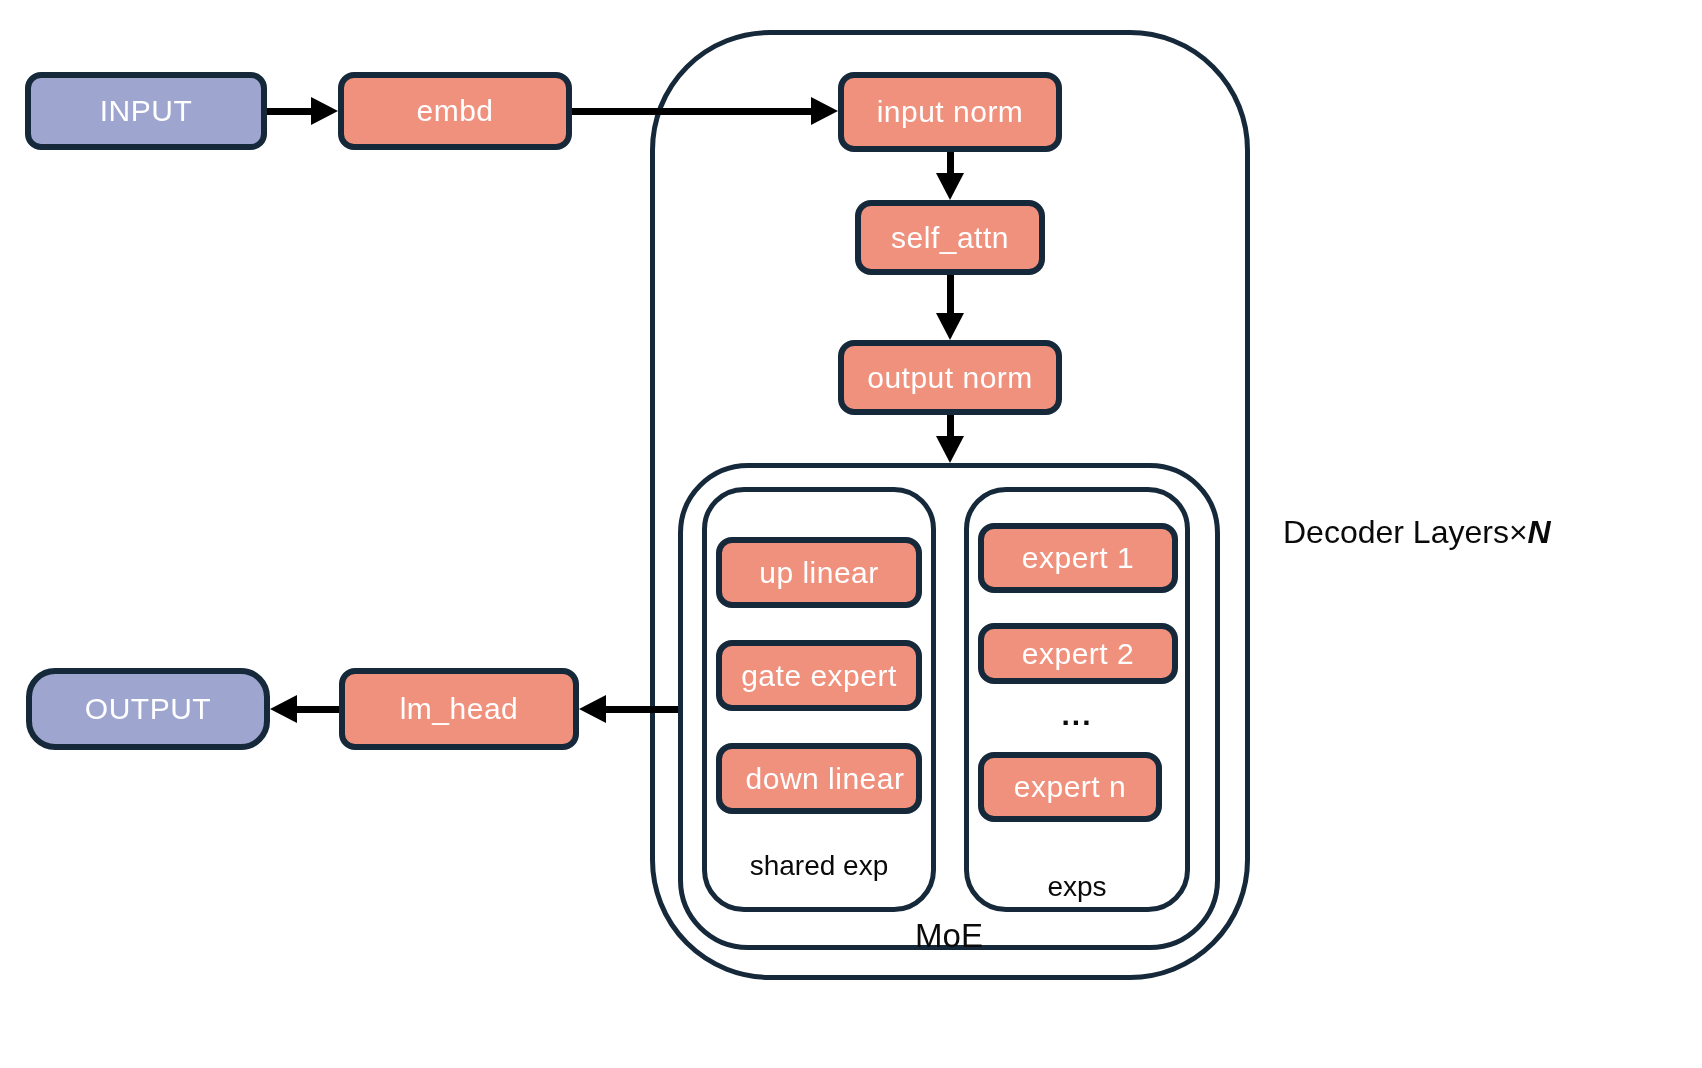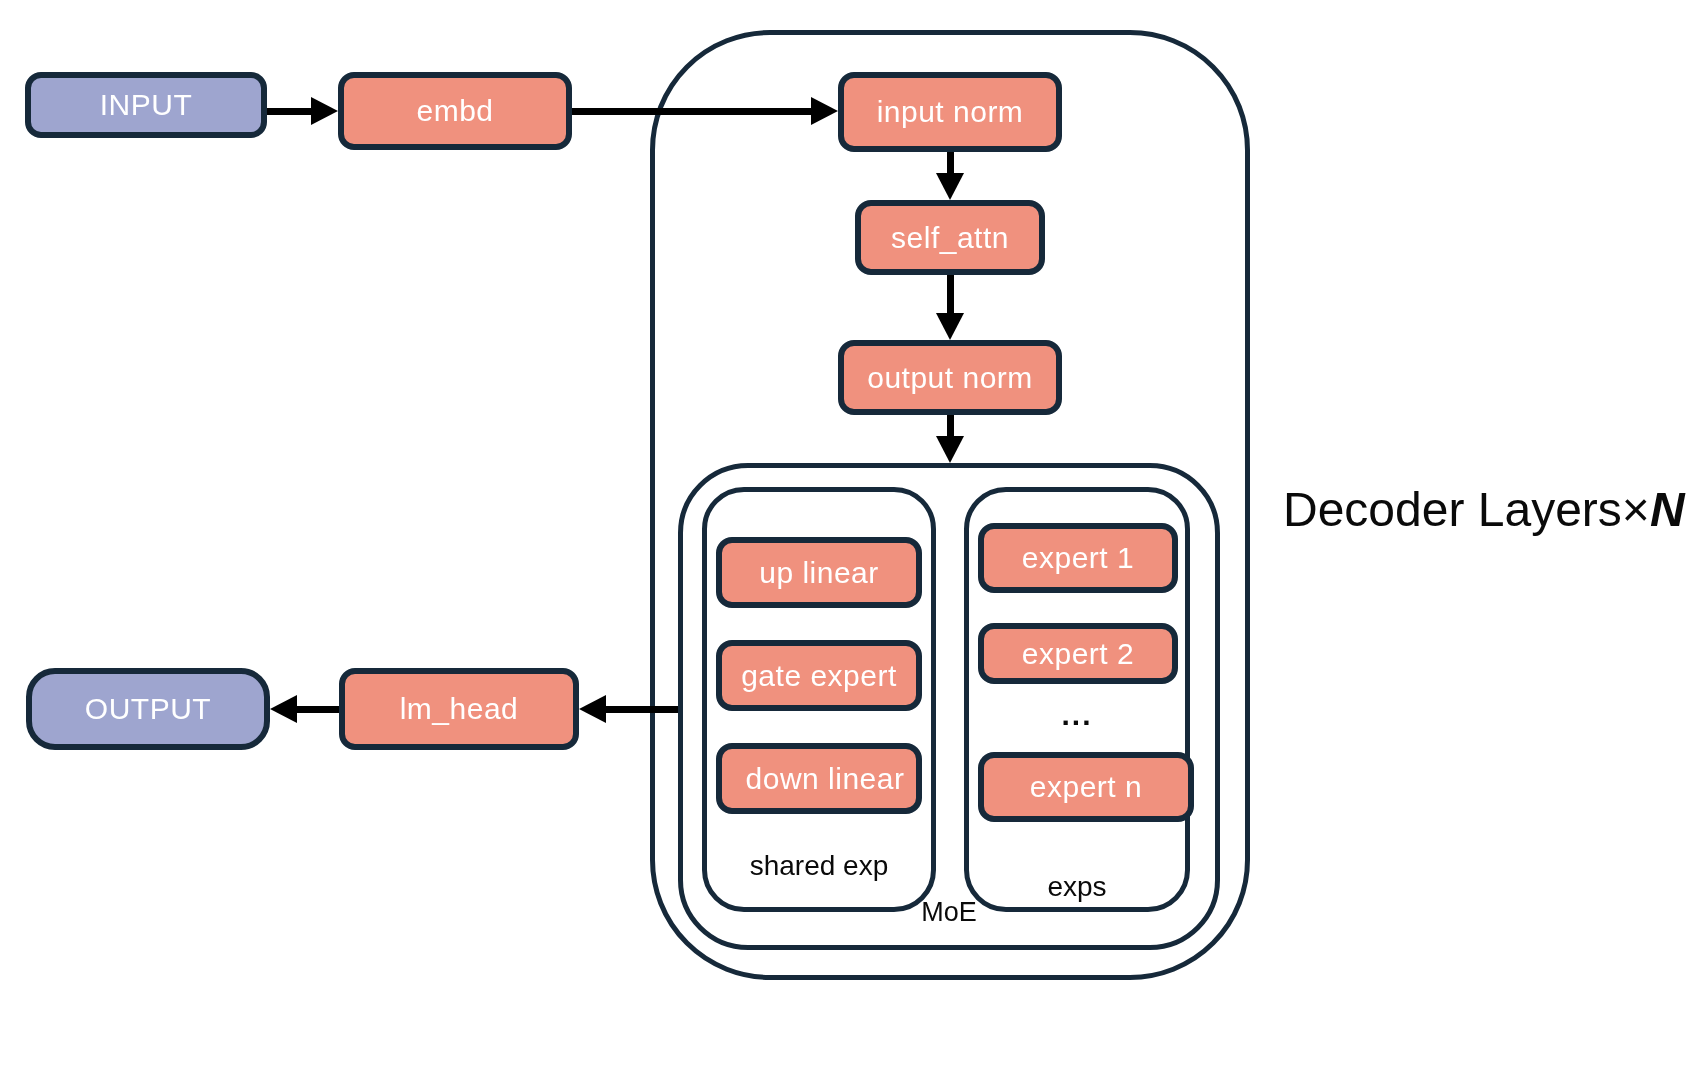--- a/index.html
+++ b/index.html
@@ -49,23 +49,24 @@
     color:var(--label);
     font-size:30px;
     font-weight:bold;
     letter-spacing:2px;
     text-align:center;
     z-index:2;
   }
   .annotation{
     position:absolute;
     color:var(--label);
-    font-size:48px;
+    font-size:32px;
     z-index:2;
     white-space:nowrap;
+    margin-top:32px;
   }
   .annotation .nvar{font-weight:bold;font-style:italic;}
   
   .hline,.vline,.head{position:absolute;z-index:4;}
   .hline{height:7px;background:var(--arrow);}
   .vline{width:7px;background:var(--arrow);}
   .head{width:0;height:0;}
   .head.right{border-top:14px solid transparent;border-bottom:14px solid transparent;border-left:27px solid var(--arrow);}
   .head.left{border-top:14px solid transparent;border-bottom:14px solid transparent;border-right:27px solid var(--arrow);}
   .head.down{border-left:14px solid transparent;border-right:14px solid transparent;border-top:27px solid var(--arrow);}
@@ -73,21 +74,21 @@
 </head>
 <body>
 
 <div id="canvas">
 
   <div class="container" style="left:650px;top:30px;width:600px;height:950px;border-radius:120px;"></div>
   <div class="container" style="left:678px;top:463px;width:542px;height:487px;border-radius:70px;"></div>
   <div class="container" style="left:702px;top:487px;width:234px;height:425px;border-radius:42px;"></div>
   <div class="container" style="left:964px;top:487px;width:226px;height:425px;border-radius:42px;"></div>
 
-  <div class="node io" style="left:25px;top:72px;width:242px;height:66px;">
+  <div class="node io" style="left:25px;top:72px;width:242px;height:78px;">
     <span>INPUT</span>
   </div>
   <div class="node mod" style="left:838px;top:72px;width:224px;height:80px;">
     <span>input norm</span>
   </div>
   <div class="node mod" style="left:338px;top:72px;width:234px;height:78px;">
     <span>embd</span>
   </div>
   <div class="node mod" style="left:855px;top:200px;width:190px;height:75px;">
     <span>self_attn</span>
@@ -107,26 +108,26 @@
   </div>
   <div class="seclabel" style="left:702px;top:850px;width:234px;">shared exp</div>
 
   <div class="node mod" style="left:978px;top:523px;width:200px;height:70px;">
     <span>expert 1</span>
   </div>
   <div class="node mod" style="left:978px;top:623px;width:200px;height:61px;">
     <span>expert 2</span>
   </div>
   <div class="ellipsis" style="left:964px;top:698px;width:226px;">...</div>
-  <div class="node mod" style="left:978px;top:752px;width:216px;height:70px;">
+  <div class="node mod" style="left:978px;top:752px;width:184px;height:70px;">
     <span>expert n</span>
   </div>
   <div class="seclabel" style="left:964px;top:850px;width:226px;margin-top:21px;">exps</div>
 
-  <div class="seclabel" style="left:678px;top:897px;width:542px;font-size:27px;">MoE</div>
+  <div class="seclabel" style="left:678px;top:917px;width:542px;font-size:33px;">MoE</div>
 
   <div class="annotation" style="left:1283px;top:482px;">
     <span>Decoder Layers×</span><span class="nvar">N</span>
   </div>
 
   <div class="node io" style="left:26px;top:668px;width:244px;height:82px;border-radius:29px;">
     <span>OUTPUT</span>
   </div>
   <div class="node mod" style="left:339px;top:668px;width:240px;height:82px;">
     <span>lm_head</span>

